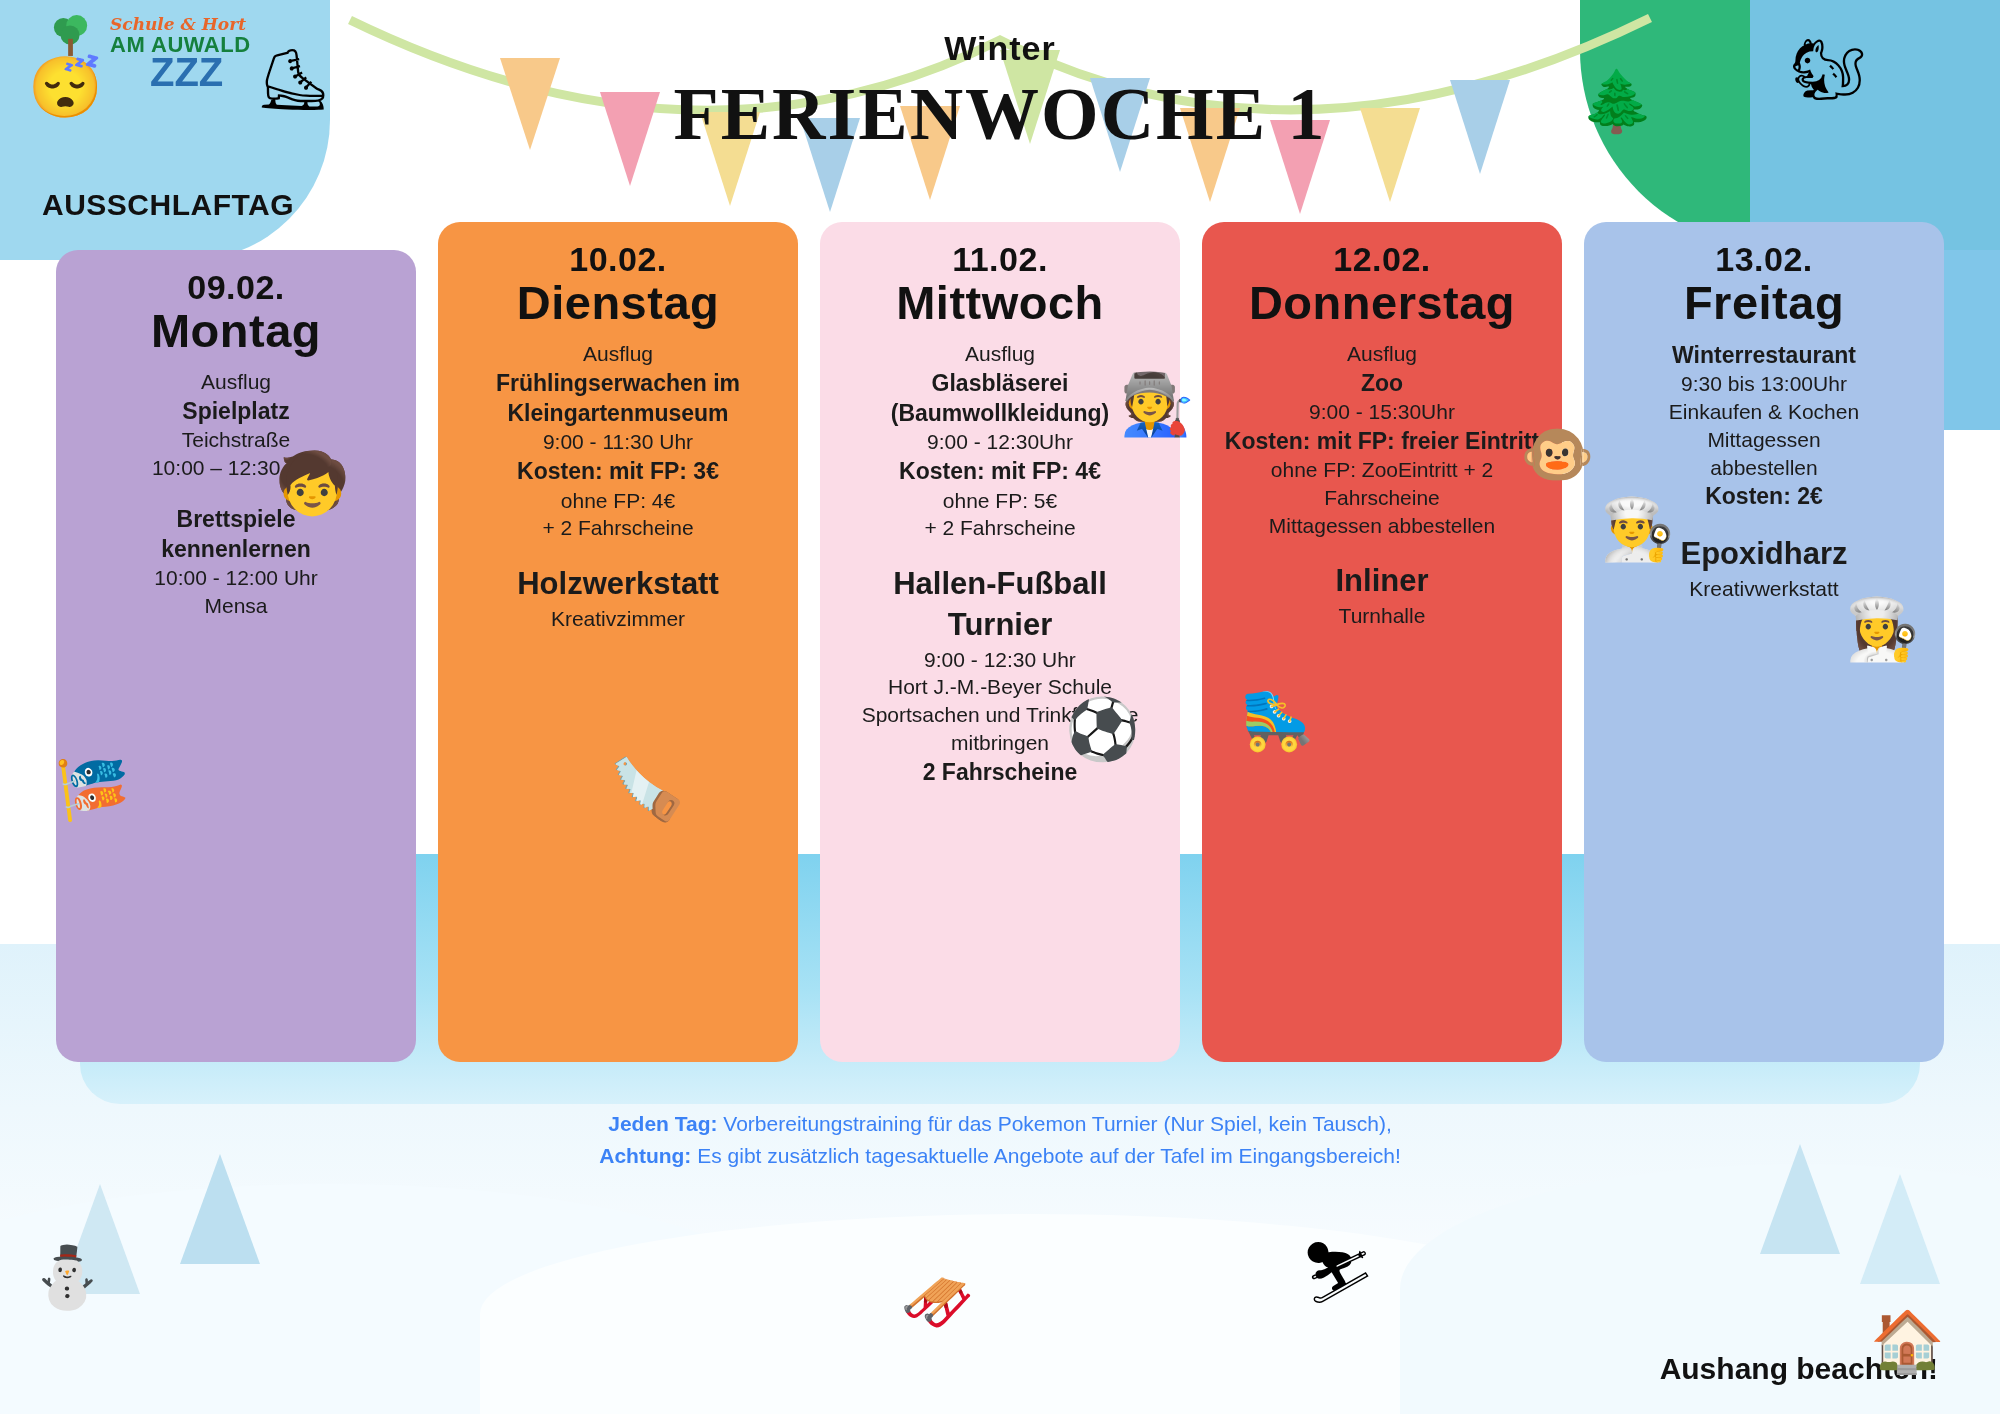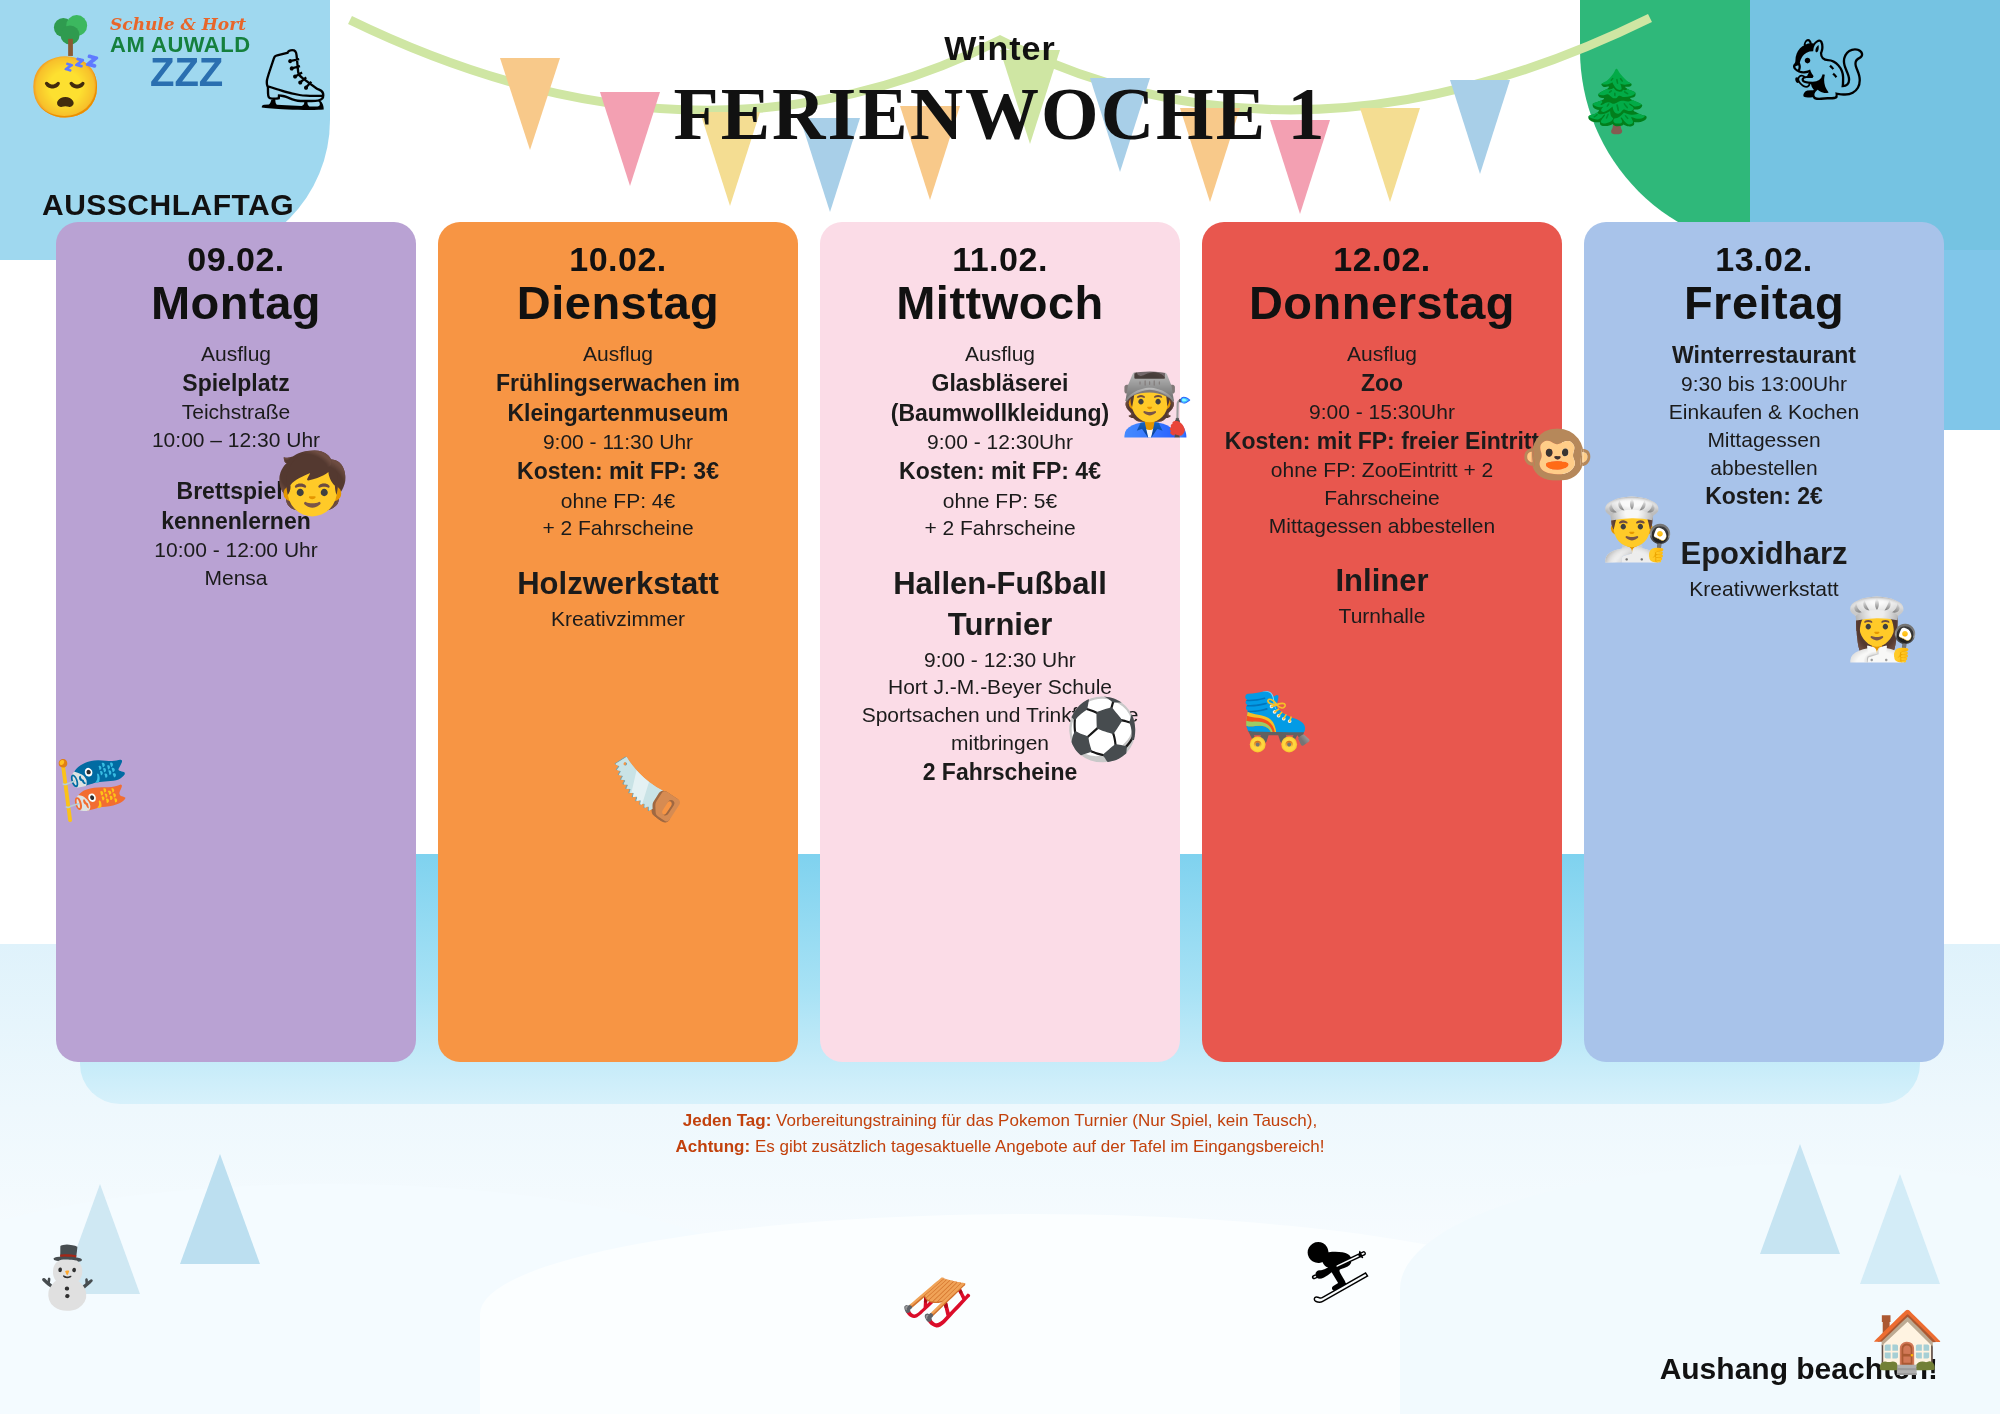--- a/index.html
+++ b/index.html
@@ -92,21 +92,21 @@
 
   
   .columns {
     position: absolute; top: 222px; left: 0; width: 2000px; height: 840px;
     display: flex; justify-content: center; gap: 22px; z-index: 15;
   }
   .col {
     width: 360px; border-radius: 22px; padding: 18px 14px 20px 14px;
     position: relative;
   }
-  .c-mon  { background: #b9a2d3; }
+  .c-mon  { background: #b9a2d3; margin-top: 28px; }
   .c-die  { background: #f79544; }
   .c-mit  { background: #fbdce7; }
   .c-don  { background: #e8574e; }
   .c-fre  { background: #a8c3ea; }
 
   .date {
     text-align: center; font-size: 34px; font-weight: bold; color: #111;
     letter-spacing: .5px;
   }
   .dayname {
@@ -123,21 +123,21 @@
   .ausschlaftag {
     position: absolute; left: 42px; top: 188px; z-index: 40;
     font-size: 30px; font-weight: bold; color: #111; letter-spacing: .5px;
   }
 
   
   .footer-note {
     position: absolute; left: 0; top: 1108px; width: 2000px; text-align: center;
     z-index: 30; line-height: 1.5;
   }
-  .footer-note .fl { font-size: 17px; color: #c2410c; }
+  .footer-note .fl { font-size: 21px; color: #3b82f6; }
   .footer-note .fl b { font-weight: bold; }
 
   .aushang {
     position: absolute; right: 62px; bottom: 28px; z-index: 30;
     font-size: 30px; font-weight: bold; color: #111;
   }
 
   
   .deco { position: absolute; z-index: 35; pointer-events: none; }
   .deco span { font-size: 60px; line-height: 1; }

